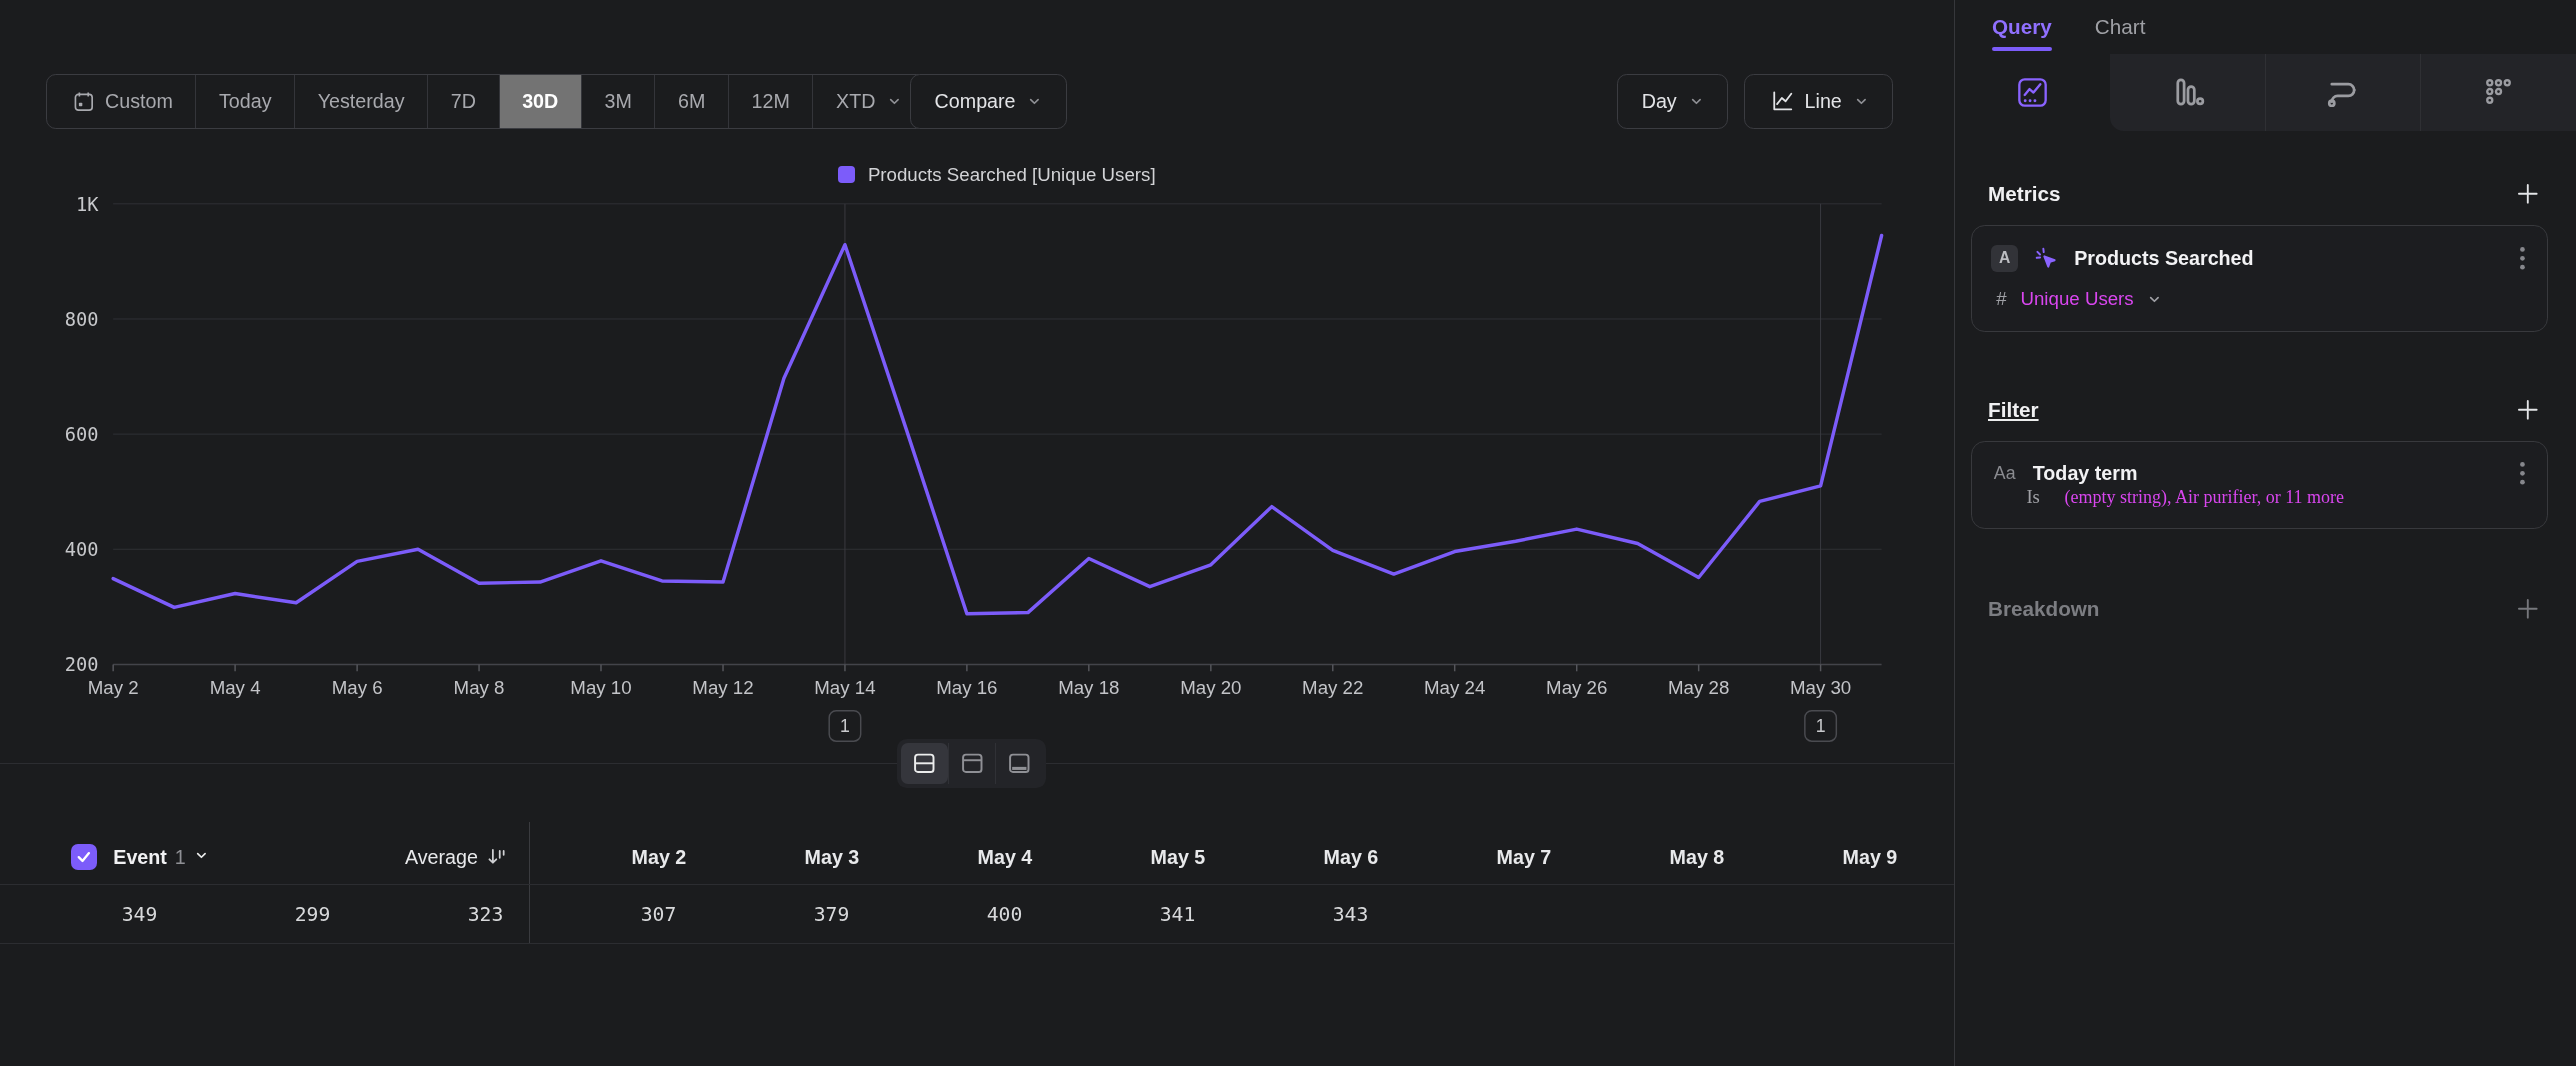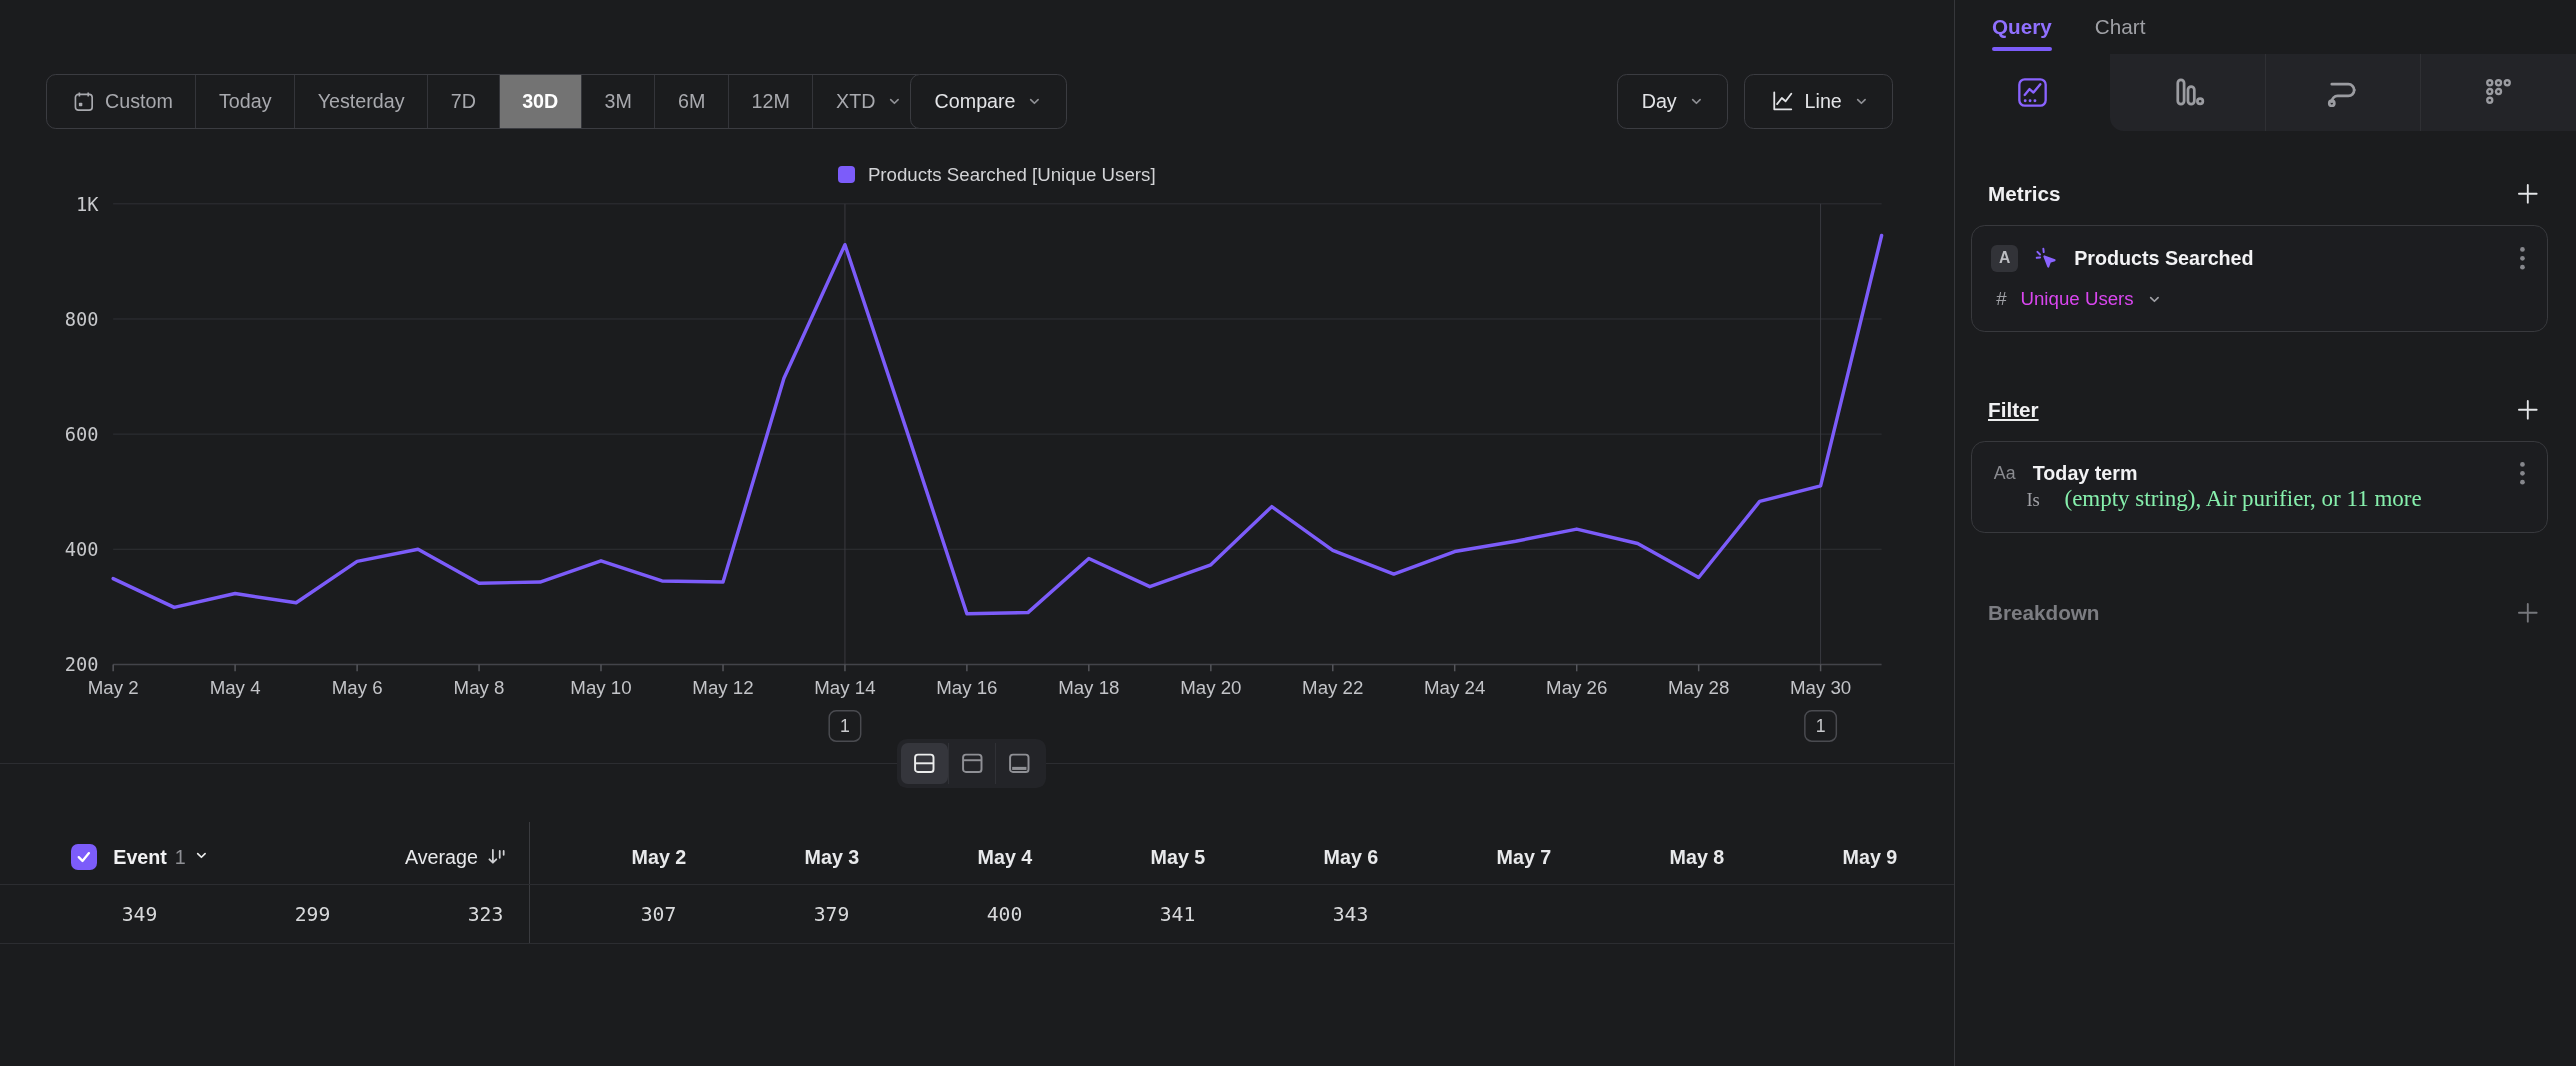--- a/index.html
+++ b/index.html
@@ -133,21 +133,21 @@
   .aa-badge { flex:none; font-size:17.7px; color:#8a8b90; width:26.6px; text-align:center; }
   .event-icon { flex:none; color:#8a63ff; display:flex; }
   .card-title { font-size:19.7px; font-weight:600; color:#f2f2f4; }
   .kebab { margin-left:auto; background:none; border:none; color:#86878c; cursor:pointer; display:flex; padding:0 2px; }
   .card-row2 { display:flex; align-items:center; gap:13.8px; margin-top:16.7px; padding-left:4.9px; cursor:pointer; }
   .hash { font-size:18.7px; color:#9fa0a5; }
   .agg-label { font-size:18.7px; color:#d946ef; }
   .card-row2 .chev { color:#9fa0a5; display:flex; }
   .filter-row2 { display:flex; align-items:baseline; gap:24.6px; margin-top:0; padding-left:35px;font-family:Liberation Serif, serif; }
   .op-label { font-size:18.7px; color:#9fa0a5; }
-  .filter-value { font-size:23px; color:#86efac; }
+  .filter-value { font-size:18px; color:#d946ef; }
 </style>
 </head>
 <body>
 
 <div class="app">
 
   <div class="main">
 
     <div class="toolbar">
       <div class="seg">

